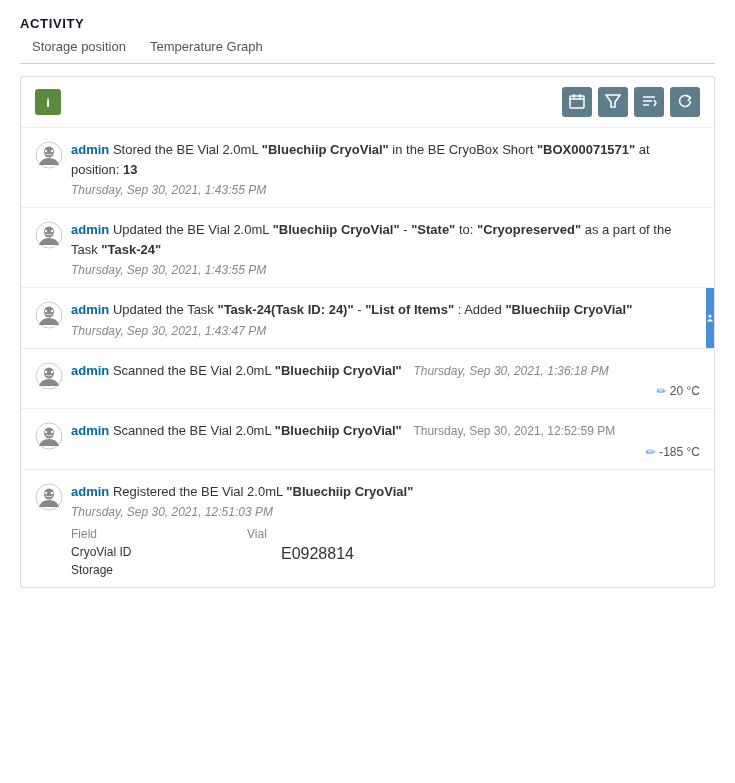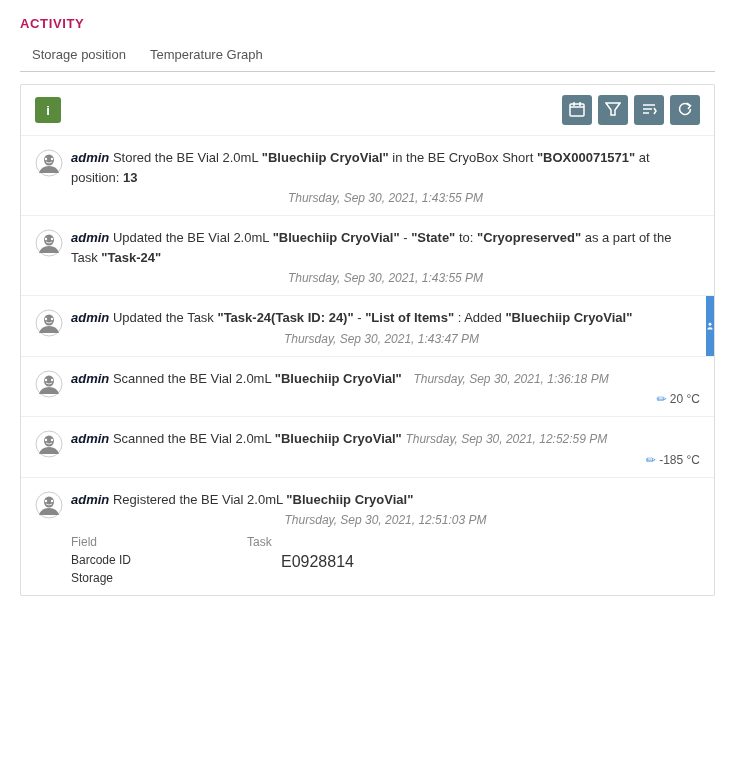--- a/index.html
+++ b/index.html
@@ -12,23 +12,22 @@
       min-height: 783px;
     }
 
     .page-container {
       padding: 16px 20px;
     }
 
     .section-title {
       font-size: 13px;
       font-weight: bold;
-      color: #be185d;
+      color: #0f172a;
       letter-spacing: 0.05em;
-      margin-bottom: 8px;
       text-transform: uppercase;
     }
 
     .tabs {
       display: flex;
       border-bottom: 1px solid #ccc;
       margin-bottom: 0;
     }
 
     .tab {
@@ -131,29 +130,28 @@
     }
 
     .activity-text {
       font-size: 13px;
       color: #333;
       line-height: 1.5;
     }
 
     .activity-text .actor {
       font-weight: bold;
-      color: #0f172a;
-      font-style: italic;
+      color: #0369a1;
     }
 
     .activity-timestamp {
       color: #888;
       font-size: 12px;
       font-style: italic;
-      text-align: center;
+      text-align: left;
       margin-top: 4px;
     }
 
     .temp-badge {
       text-align: right;
       font-size: 12px;
       color: #555;
       margin-top: 4px;
     }
 
@@ -371,21 +369,21 @@
               <path d="M4 24 Q6 17 14 17 Q22 17 24 24" fill="#888"></path>
               <circle cx="11" cy="10" r="1.2" fill="white"></circle>
               <circle cx="17" cy="10" r="1.2" fill="white"></circle>
               <path d="M11 13 Q14 15 17 13" stroke="white" stroke-width="0.8" fill="none"></path>
             </svg>
           </div>
           <div class="activity-content">
             <div class="activity-text">
               <span class="actor">admin</span>
               <span> Scanned the BE Vial 2.0mL <strong>"Bluechiip CryoVial"</strong></span>
-              <span style="margin-left:0; color:#888; font-size:12px; font-style:italic;">Thursday, Sep 30, 2021, 12:52:59 PM</span>
+              <span style="margin-left:8px; color:#888; font-size:12px; ">Thursday, Sep 30, 2021, 12:52:59 PM</span>
             </div>
             <div class="temp-badge">
               <span class="pencil-icon">✏</span>
               <span> -185 °C</span>
             </div>
           </div>
         </div>
       </div>
 
       <div class="activity-item">
@@ -402,24 +400,24 @@
           </div>
           <div class="activity-content">
             <div class="activity-text">
               <span class="actor">admin</span>
               <span> Registered the BE Vial 2.0mL <strong>"Bluechiip CryoVial"</strong></span>
             </div>
             <div class="activity-timestamp">Thursday, Sep 30, 2021, 12:51:03 PM</div>
             <div class="field-table">
               <div class="header-row">
                 <span style="color:#888; font-size:12px; width:150px; display:inline-block;">Field</span>
-                <span style="color:#888; font-size:12px;">Task</span>
+                <span style="color:#888; font-size:12px;">Vial</span>
               </div>
               <div class="data-row">
-                <span style="font-size:12px; width:150px; display:inline-block;">Barcode ID</span>
+                <span style="font-size:12px; width:150px; display:inline-block;">CryoVial ID</span>
                 <span style="font-size:16px;">E0928814</span>
               </div>
               <div class="data-row">
                 <span style="font-size:12px; width:150px; display:inline-block;">Storage</span>
                 <span style="font-size:12px;"></span>
               </div>
             </div>
           </div>
         </div>
       </div>

